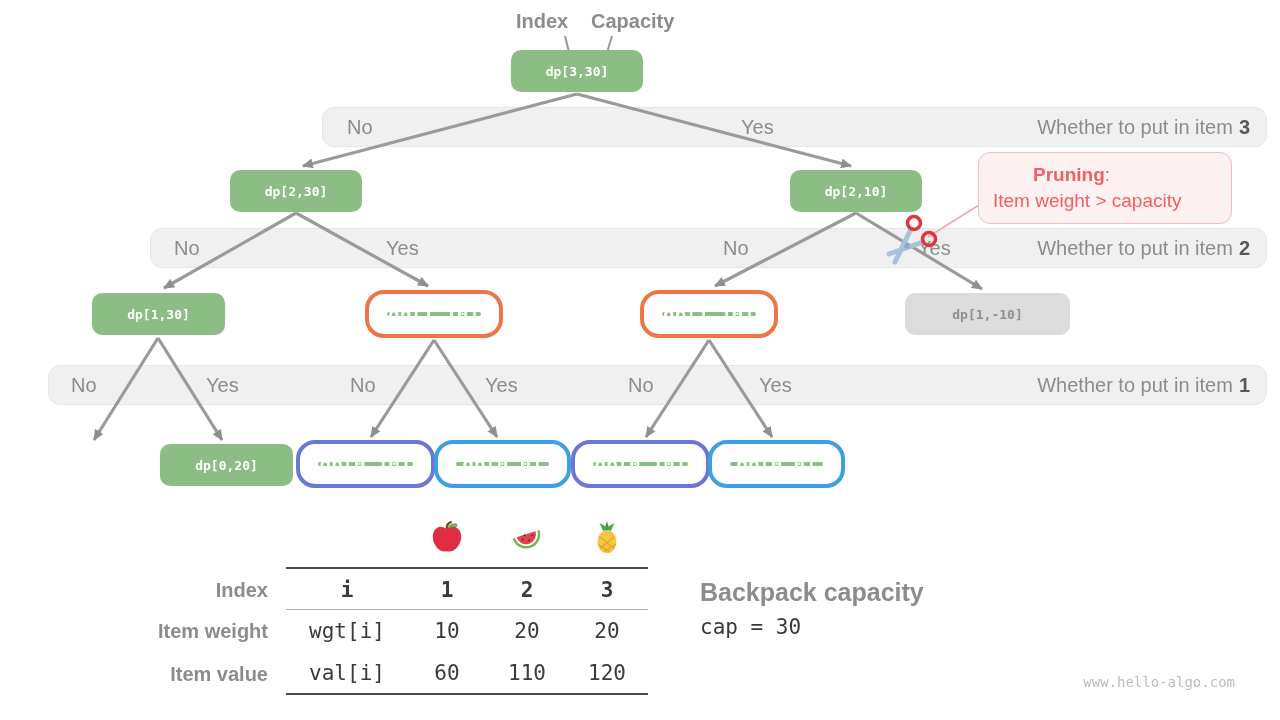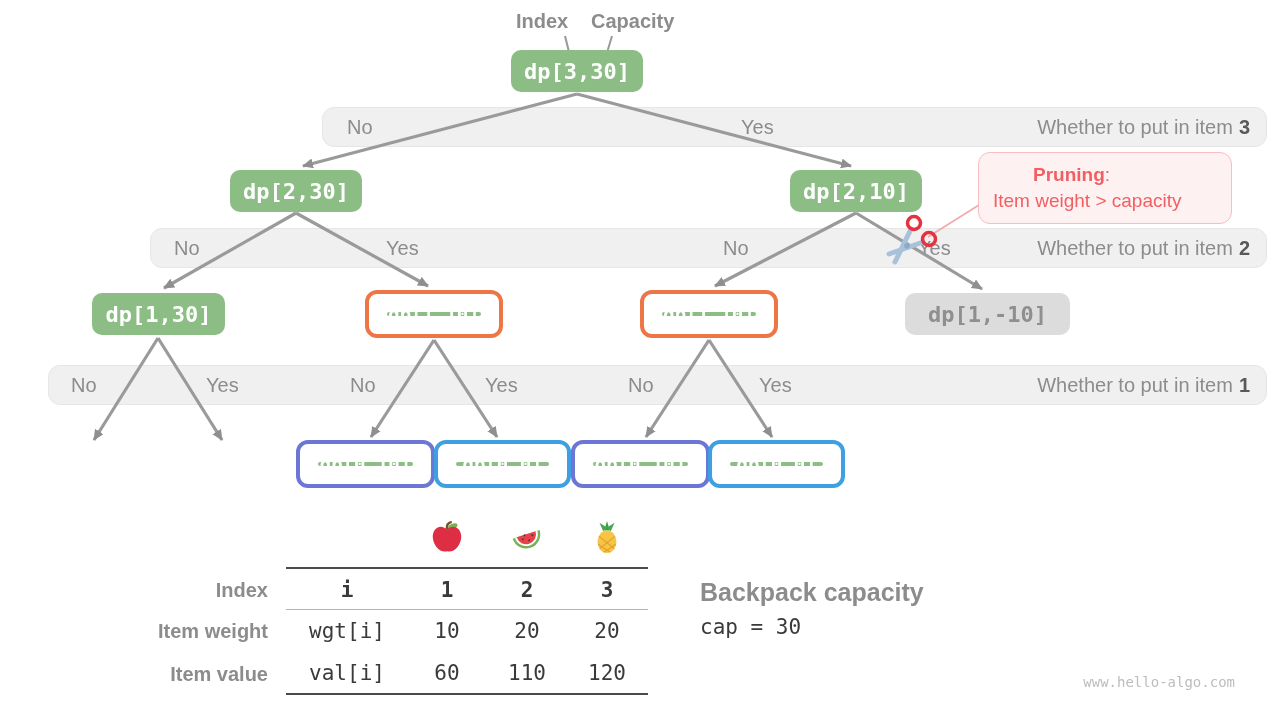--- a/index.html
+++ b/index.html
@@ -18,24 +18,24 @@
   body{background:#fff;font-family:"Liberation Sans",sans-serif;}
   .stage{position:relative;width:1280px;height:720px;background:#fff;overflow:hidden;}
 
   .band{position:absolute;height:40px;background:var(--band);border:1px solid #E6E6E6;
         border-radius:12px;color:var(--gray-text);font-size:20px;}
   .band .choice{position:absolute;top:0;line-height:38px;}
   .band .q{position:absolute;right:16px;top:0;line-height:38px;white-space:nowrap;}
   .band .q b{color:var(--dark-gray);margin-left:6px;font-weight:bold;}
 
   .node{position:absolute;height:42px;border-radius:10px;background:var(--green);
-        color:#fff;font-family:"DejaVu Sans Mono",monospace;font-weight:bold;font-size:22px;
+        color:#fff;font-family:"DejaVu Sans Mono",monospace;font-weight:bold;font-size:13px;
         display:flex;align-items:center;justify-content:center;white-space:nowrap;}
   .node.gray{background:#DCDCDC;color:#8F8F8F;}
-  .node-outline{position:absolute;border-radius:12px;border:4px solid var(--orange);
+  .node-outline{position:absolute;border-radius:19px;border:4px solid var(--orange);
         background:#fff;padding:18px;display:flex;}
   .node-outline .node-inner{flex:1;border-radius:7px;background:var(--green);color:#fff;
         font-family:"DejaVu Sans Mono",monospace;font-weight:bold;font-size:19px;
         display:flex;align-items:center;justify-content:center;white-space:nowrap;}
   .node-outline.purple{border-color:var(--purple);}
   .node-outline.blue{border-color:var(--blue);}
 
   .ptr-label{position:absolute;top:10px;font-size:20px;font-weight:bold;color:var(--gray-text);}
 
   .pruning-box{position:absolute;left:978px;top:152px;width:254px;height:72px;
@@ -141,20 +141,21 @@
 
     <div class="node" style="left:92px;top:293px;width:133px;">dp[1,30]</div>
     <div class="node-outline" style="left:365px;top:290px;width:138px;height:48px;">
       <div class="node-inner">dp[1,10]</div>
     </div>
     <div class="node-outline" style="left:640px;top:290px;width:138px;height:48px;">
       <div class="node-inner">dp[1,10]</div>
     </div>
     <div class="node gray" style="left:905px;top:293px;width:165px;">dp[1,-10]</div>
 
+    <div class="node" style="left:160px;top:444px;width:133px;">dp[0,20]</div>
     <div class="node-outline purple" style="left:296px;top:440px;width:139px;height:48px;">
       <div class="node-inner">dp[0,10]</div>
     </div>
     <div class="node-outline blue" style="left:434px;top:440px;width:137px;height:48px;">
       <div class="node-inner">dp[0,0]</div>
     </div>
     <div class="node-outline purple" style="left:571px;top:440px;width:139px;height:48px;">
       <div class="node-inner">dp[0,10]</div>
     </div>
     <div class="node-outline blue" style="left:708px;top:440px;width:137px;height:48px;">

